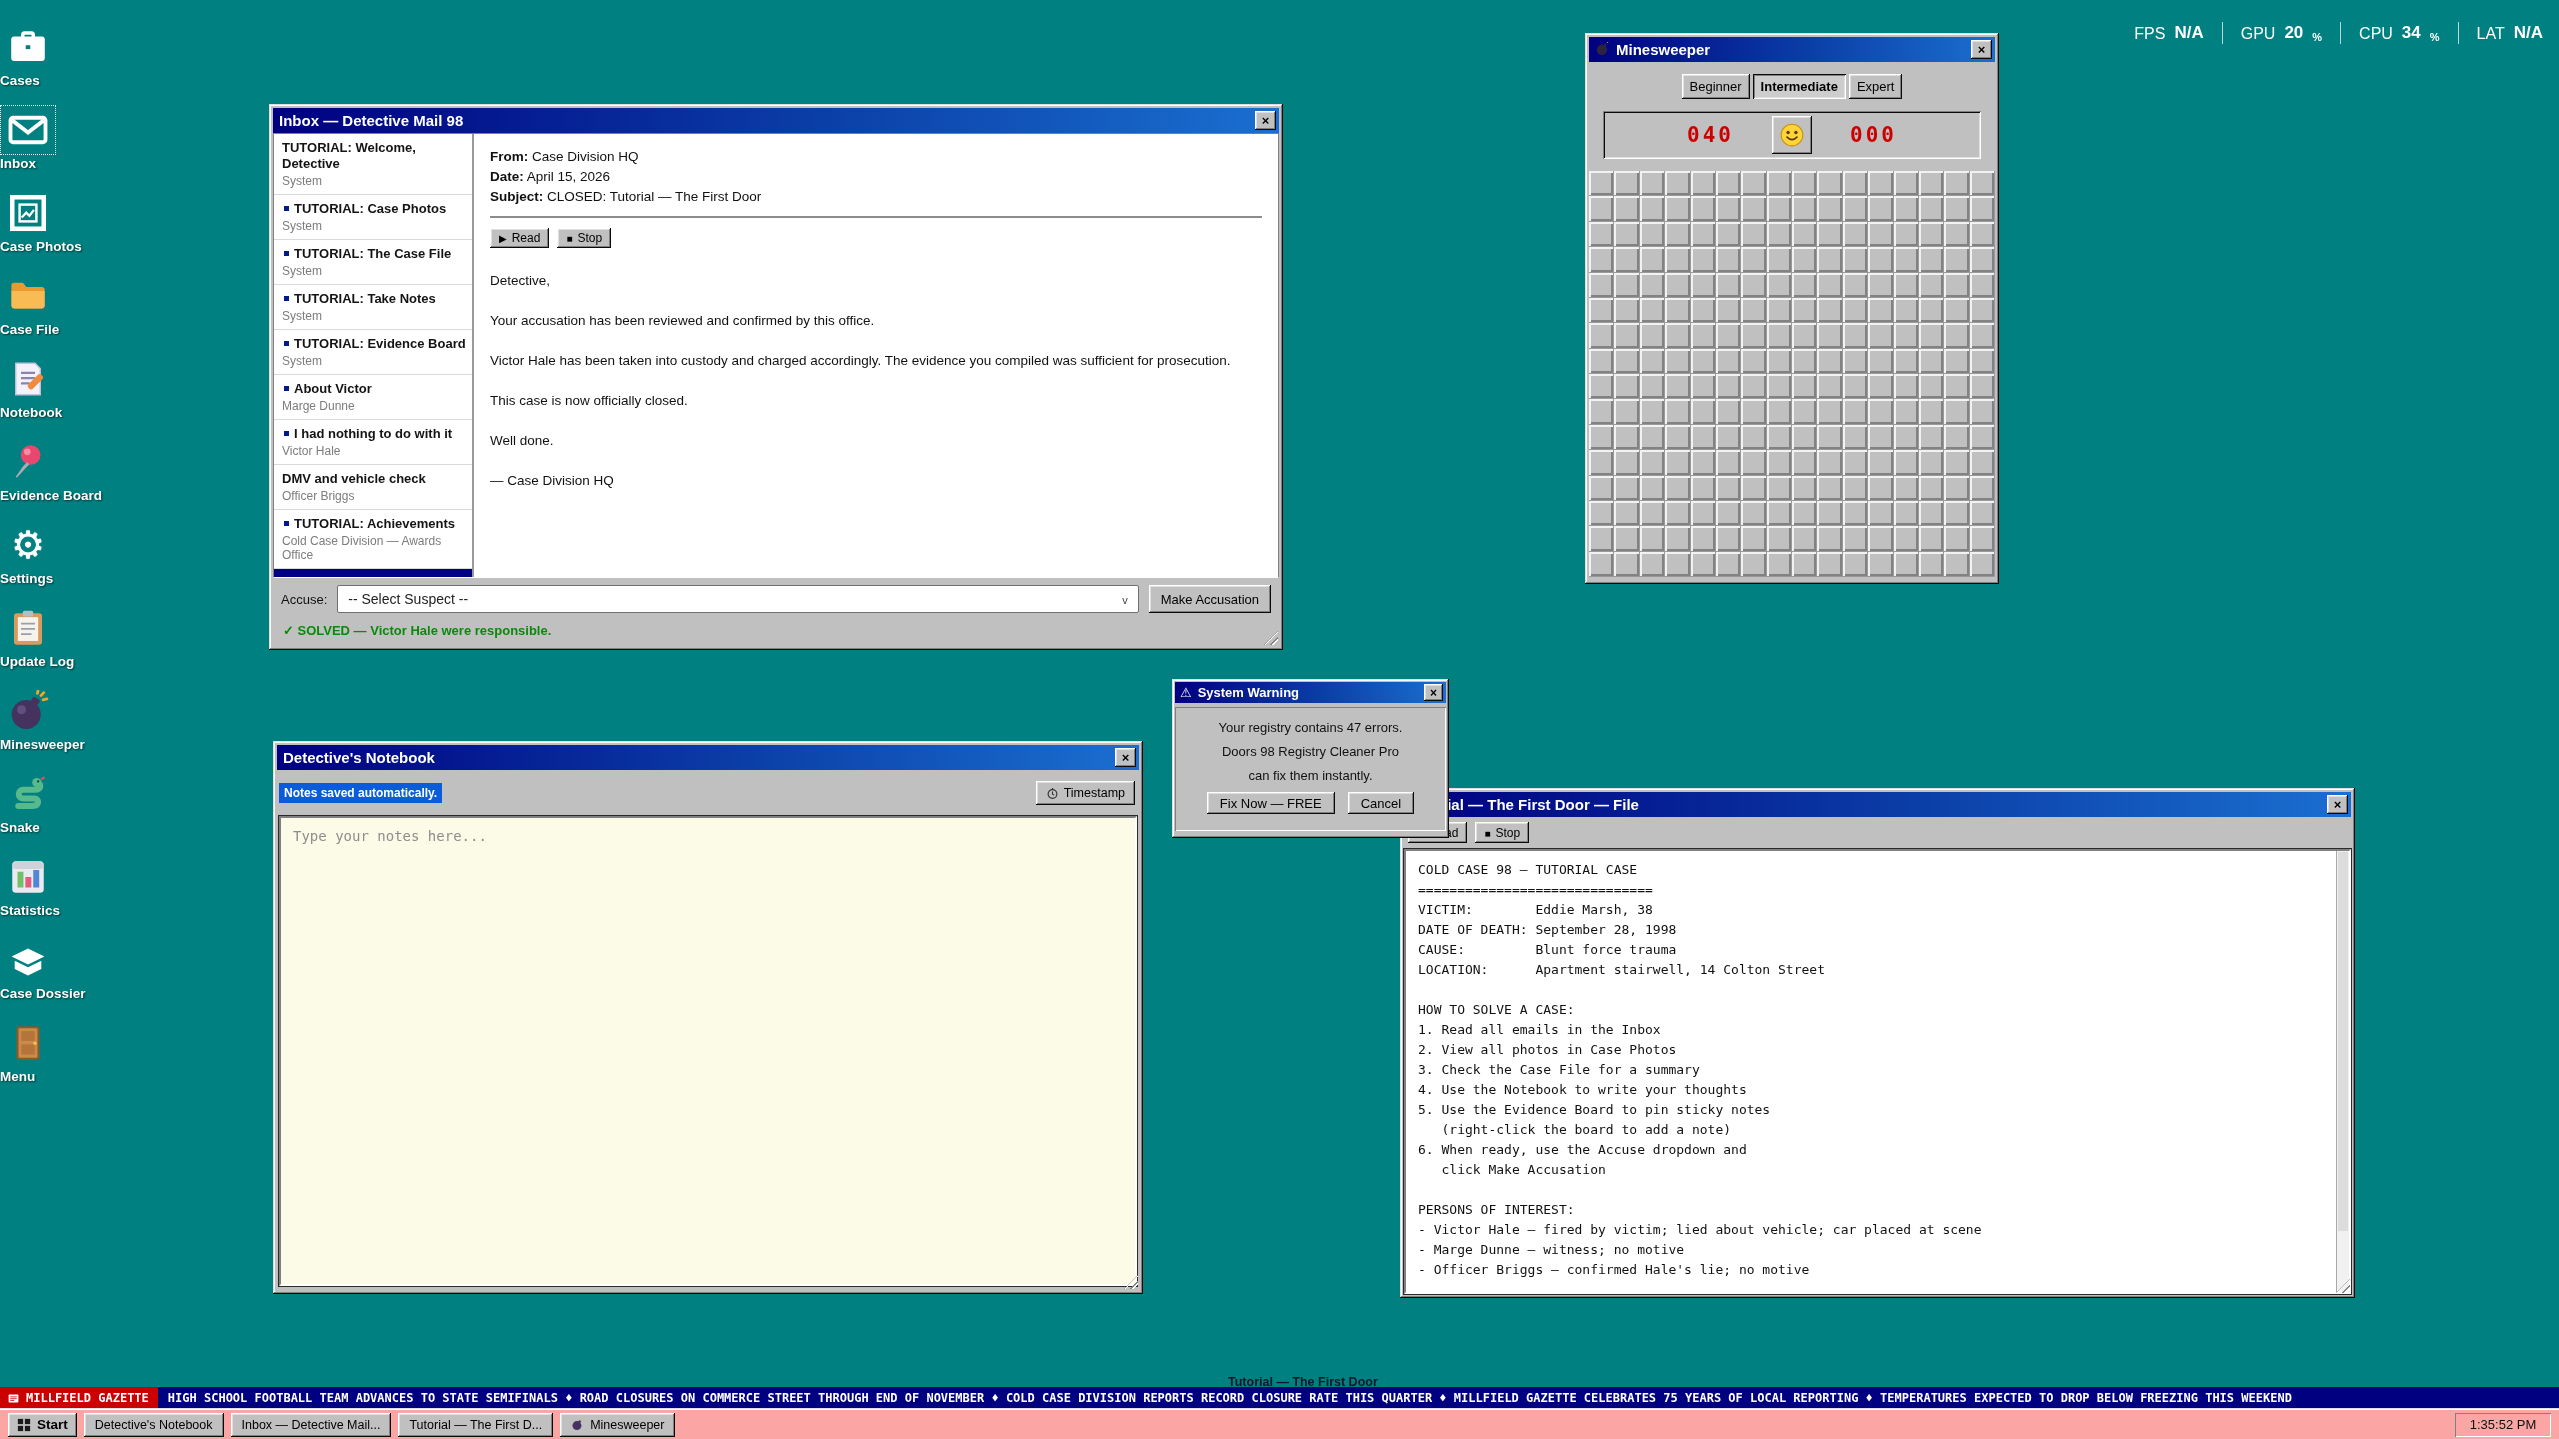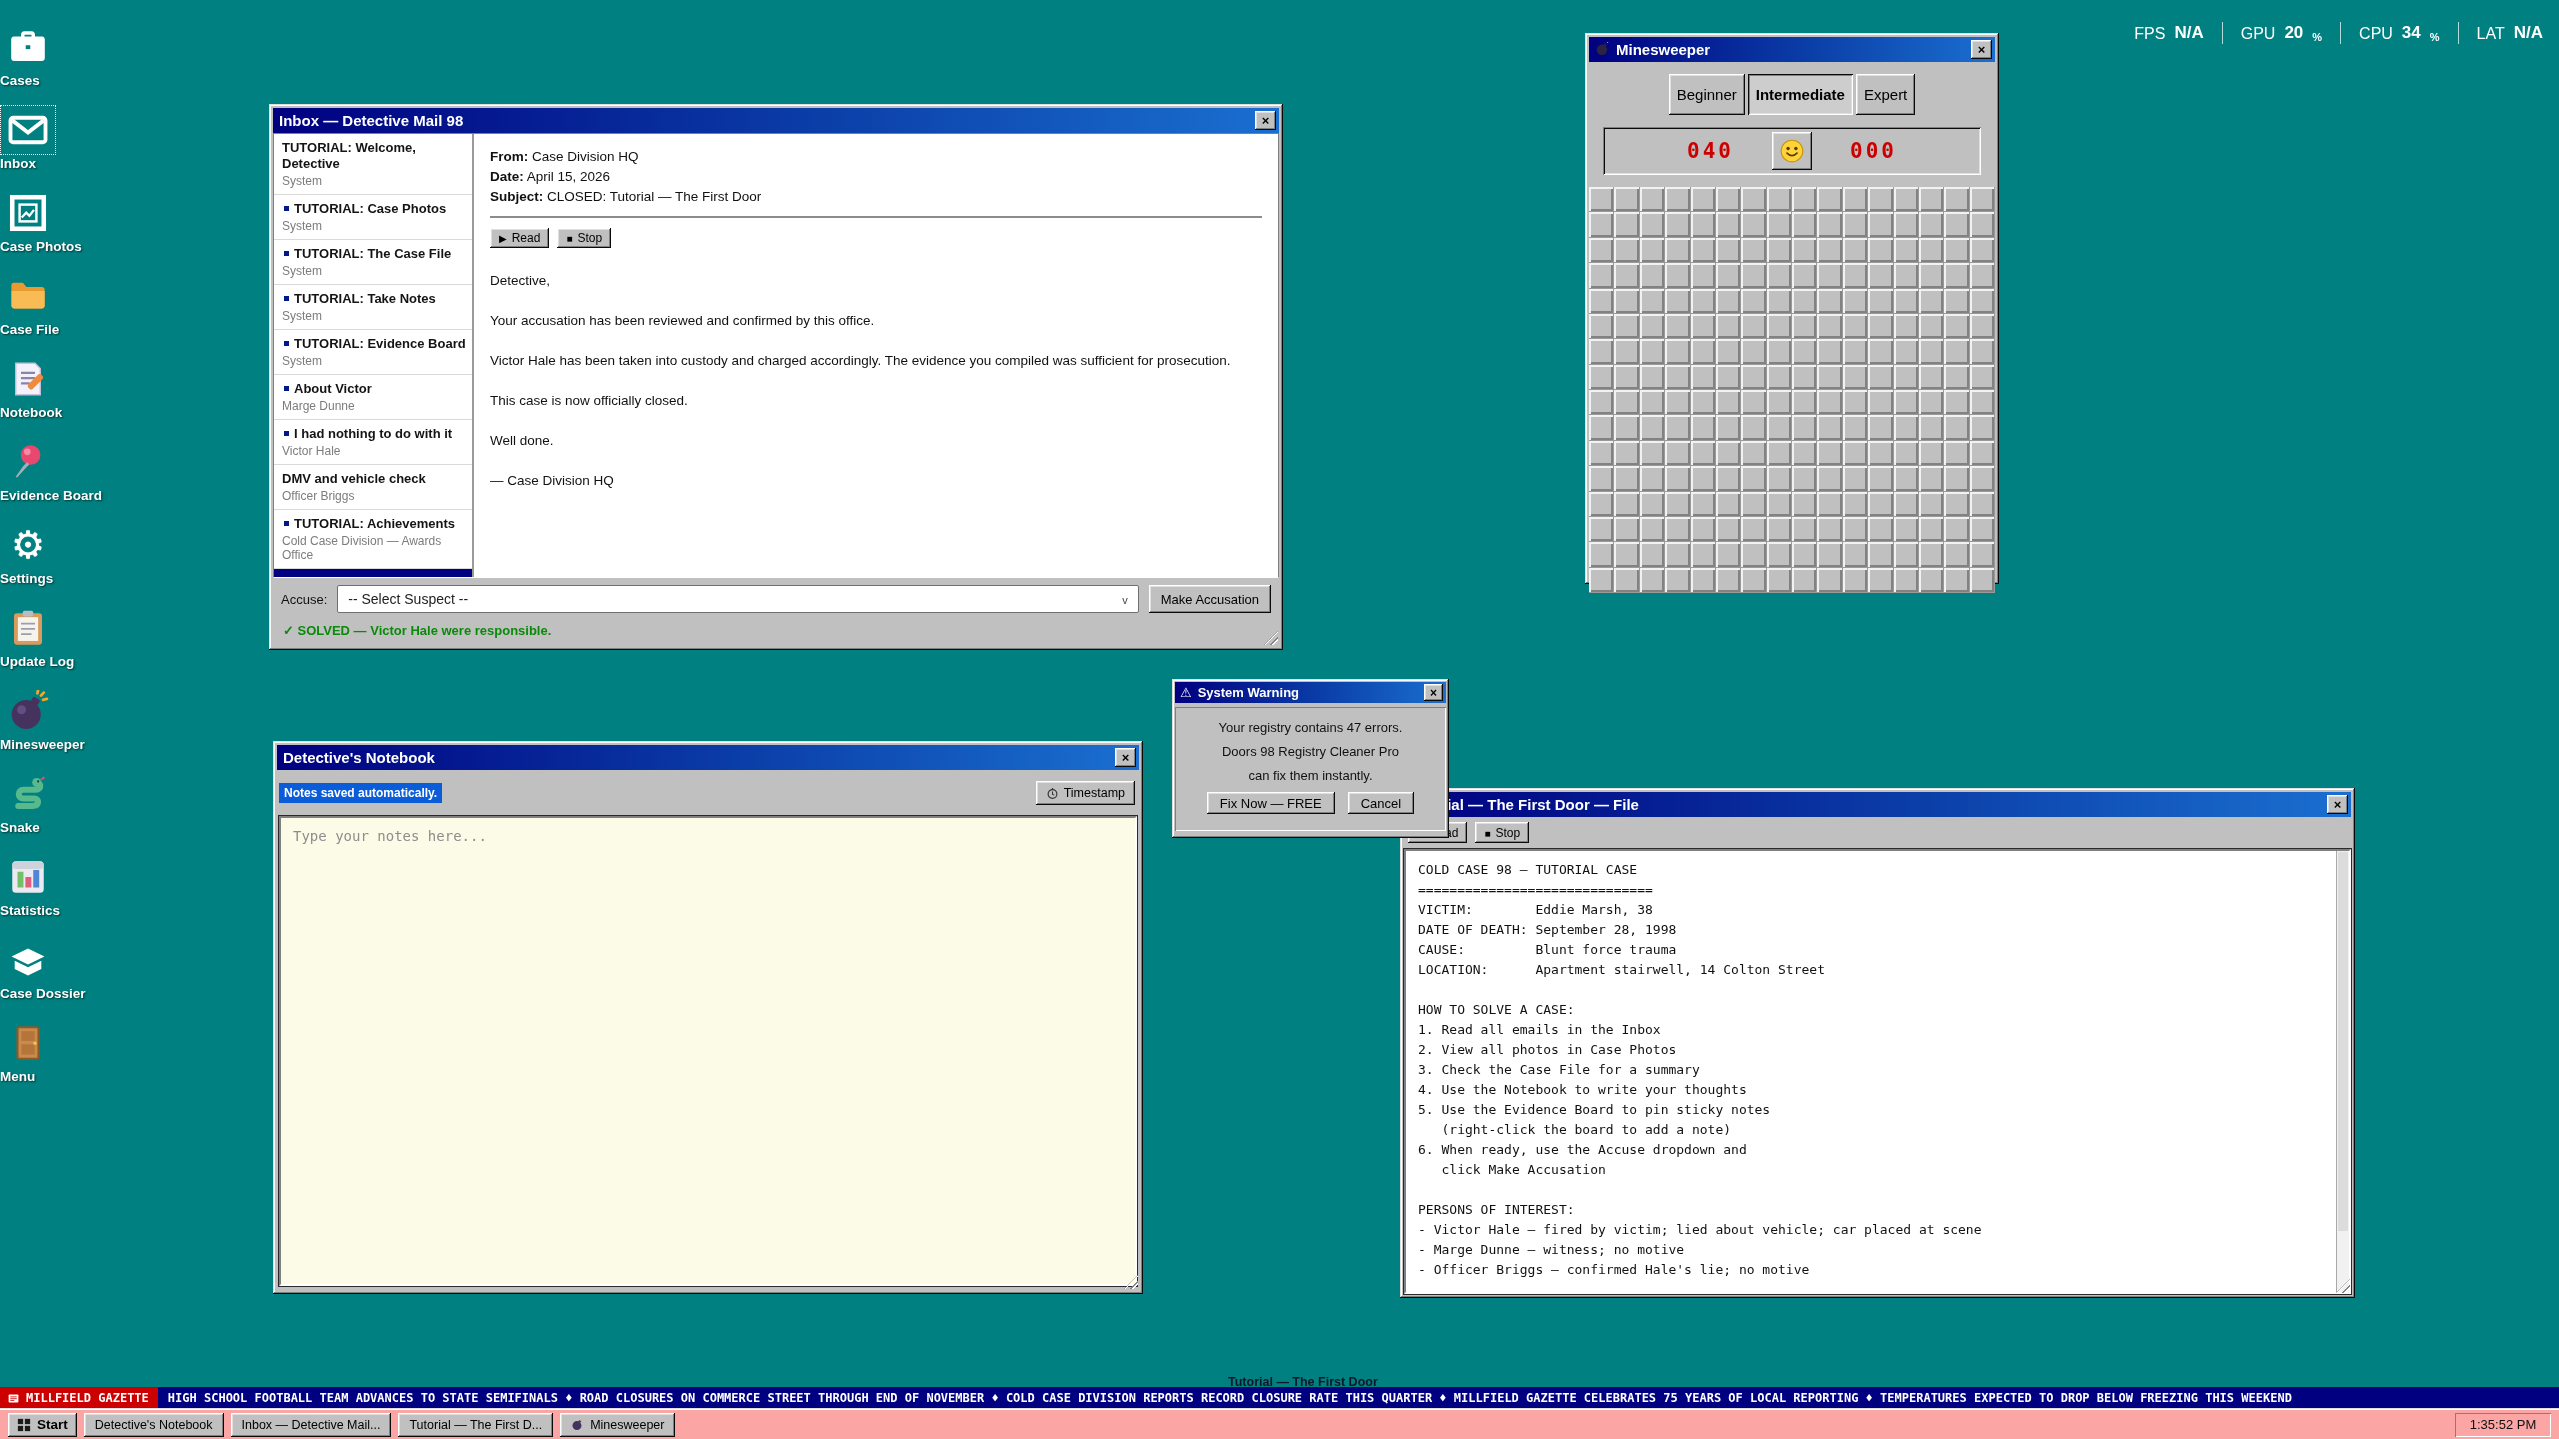--- a/index.html
+++ b/index.html
@@ -68,21 +68,21 @@
                    justify-content:space-between; padding:0 10px; font-size:14px; color:#222; border-radius:2px; }
   .select-arrow::after { content:"v"; font-size:11px; color:#444; }
   #make-accusation { height:28px; padding:0 12px; font-size:13px; }
   #solved-line { padding:3px 10px; font-size:13px; font-weight:bold; color:#0a8a0a; }
 
   
   #minesweeper-window { left:1585px; top:33px; width:414px; height:551px; z-index:3; }
   .ms-title-icon svg { width:15px; height:15px; }
   #ms-body { height:518px; }
   #ms-difficulty { display:flex; justify-content:center; gap:3px; margin-top:12px; }
-  .ms-diff-btn { height:41px; padding:10px 8px; font-size:15px; }
+  .ms-diff-btn { height:25px; padding:10px 8px; font-size:13px; }
   #ms-counterbar { margin:12px 14px 0; height:48px; display:flex; align-items:center; justify-content:center; gap:38px; }
   .ms-count { font-family:"DejaVu Sans Mono", monospace; font-size:21px; font-weight:bold; color:#cc0000; letter-spacing:3px; }
   #ms-smiley { width:40px; height:38px; }
   #ms-smiley svg { width:26px; height:26px; }
   #ms-grid { margin:12px auto 0; width:406px; height:406px; display:grid; }
   .ms-cell { background:#c0c0c0; box-shadow: inset 2px 2px #f2f2f2, inset -2px -2px #828282; border-right:1px solid #9a9a9a; border-bottom:1px solid #9a9a9a; }
 
   
   #notebook-window { left:273px; top:741px; width:870px; height:553px; z-index:3; display:flex; flex-direction:column; }
   #nb-toolbar { display:flex; align-items:center; justify-content:space-between; margin:10px 4px 8px 2px; height:26px; }

